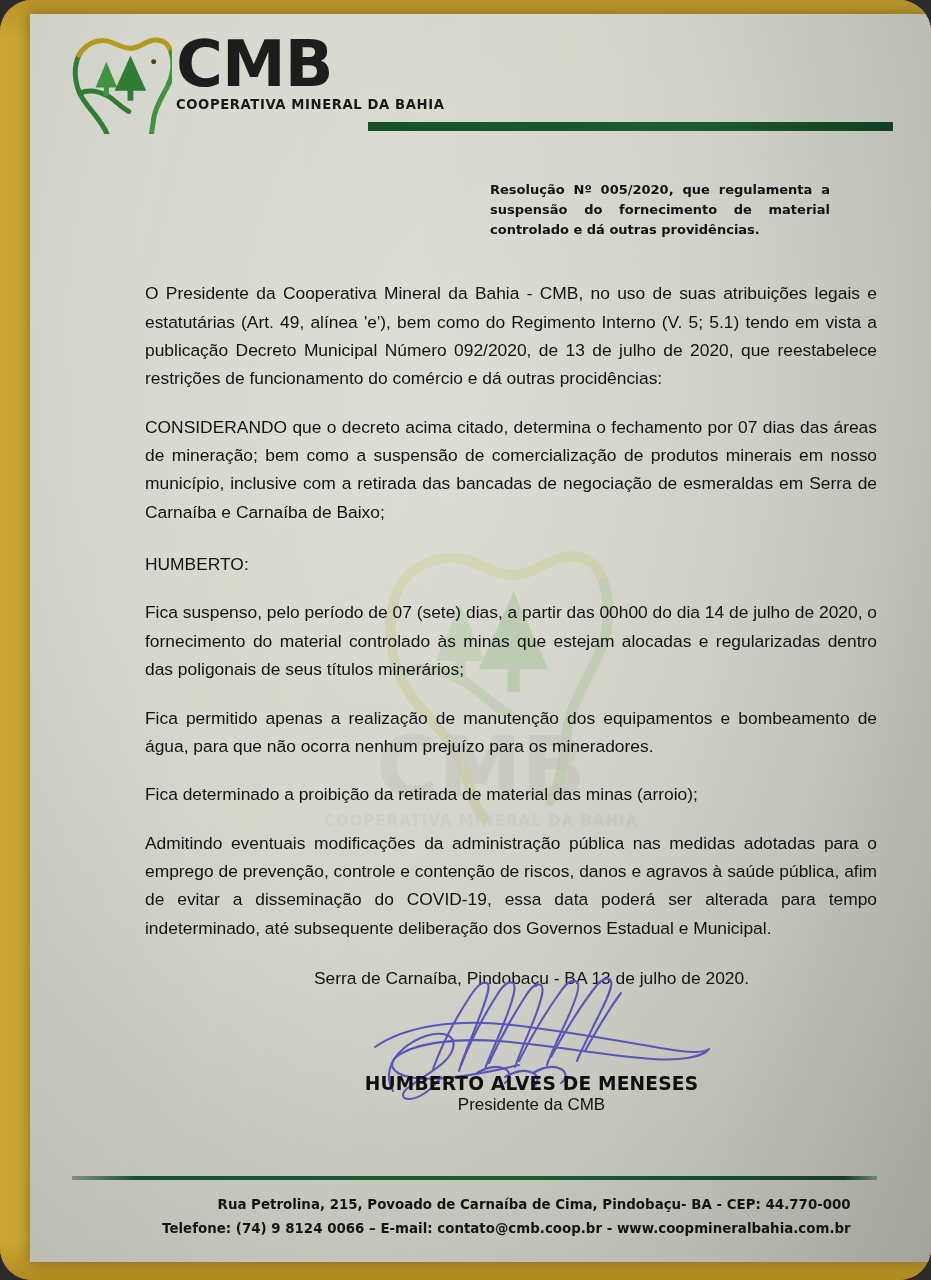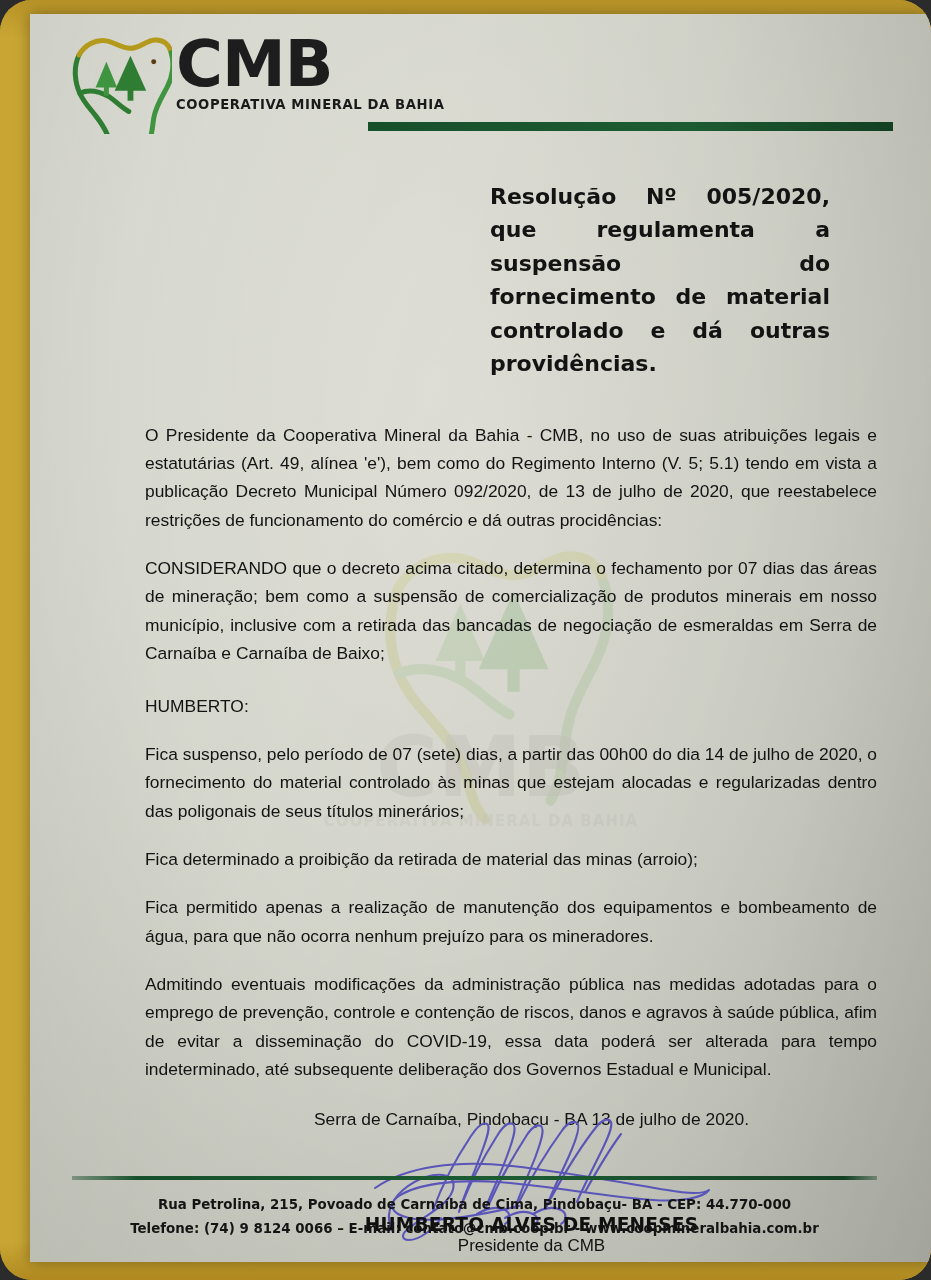--- a/index.html
+++ b/index.html
@@ -109,21 +109,21 @@
     position: relative;
     z-index: 2;
     padding: 0 38px 0 115px;
   }
 
   #resolution-title {
     margin: 46px 0 0 345px;
     width: 340px;
     font-family: "DejaVu Sans", sans-serif;
     font-weight: 700;
-    font-size: 22px;
+    font-size: 13px;
     line-height: 1.52;
     text-align: justify;
     color: #131313;
   }
   #resolution-title > span { display: inline; }
 
   .para {
     margin: 20px 16px 0 0;
     font-family: "Liberation Sans", sans-serif;
     font-size: 17.4px;
@@ -180,21 +180,21 @@
     color: #131313;
     margin-top: 1px;
   }
 
   
   #footer {
     position: absolute;
     left: 0; right: 12px;
     bottom: 18px;
     z-index: 2;
-    text-align: center;
+    text-align: right;
     padding: 4px 40px;
   }
   #footer-rule {
     height: 4px;
     background: linear-gradient(90deg, #13462663, #16502b 8%, #1d5c33 55%, #134023 96%, #13462663);
     margin: 0 2px 13px 2px;
   }
   .footer-line {
     font-family: "DejaVu Sans", sans-serif;
     font-weight: 700;
@@ -270,23 +270,23 @@
 
       <p class="para first">O Presidente da Cooperativa Mineral da Bahia - CMB, no uso de suas atribuições legais e estatutárias (Art. 49, alínea 'e'), bem como do Regimento Interno (V. 5; 5.1) tendo em vista a publicação Decreto Municipal Número 092/2020, de 13 de julho de 2020, que reestabelece restrições de funcionamento do comércio e dá outras procidências:</p>
 
 
       <p class="para"><span>CONSIDERANDO que o decreto acima citado, determina o fechamento por </span><b>07 dias</b><span> das áreas de mineração; bem como a suspensão de comercialização de produtos minerais em nosso município, inclusive com a retirada das bancadas de negociação de esmeraldas em Serra de Carnaíba e Carnaíba de Baixo;</span></p>
 
       <p class="para resolve-label">HUMBERTO:</p>
 
       <p class="para">Fica suspenso, pelo período de 07 (sete) dias, a partir das 00h00 do dia 14 de julho de 2020, o fornecimento do material controlado às minas que estejam alocadas e regularizadas dentro das poligonais de seus títulos minerários;</p>
 
+      <p class="para">Fica permitido apenas a realização de manutenção dos equipamentos e bombeamento de água, para que não ocorra nenhum prejuízo para os mineradores.</p>
+
       <p class="para">Fica determinado a proibição da retirada de material das minas (arroio);</p>
-
-      <p class="para">Fica permitido apenas a realização de manutenção dos equipamentos e bombeamento de água, para que não ocorra nenhum prejuízo para os mineradores.</p>
 
       <p class="para">Admitindo eventuais modificações da administração pública nas medidas adotadas para o emprego de prevenção, controle e contenção de riscos, danos e agravos à saúde pública, afim de evitar a disseminação do COVID-19, essa data poderá ser alterada para tempo indeterminado, até subsequente deliberação dos Governos Estadual e Municipal.</p>
     </div>
 
     <div id="sign-block">
       <div id="place-date">Serra de Carnaíba, Pindobaçu - BA 13 de julho de 2020.</div>
 
       <div id="signature-area">
         <svg id="signature-svg" viewBox="0 0 390 130" xmlns="http://www.w3.org/2000/svg" aria-hidden="true">
           <g fill="none" stroke="#5a55b8" stroke-width="2.1" stroke-linecap="round" stroke-linejoin="round">

